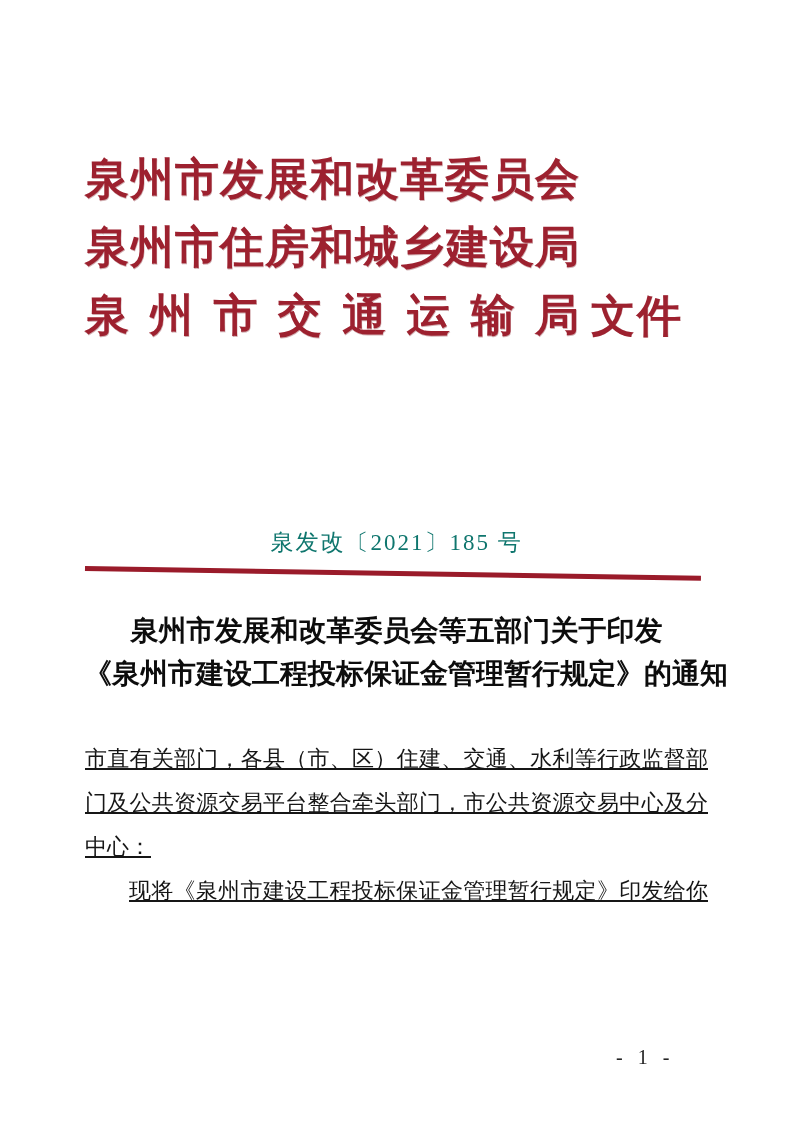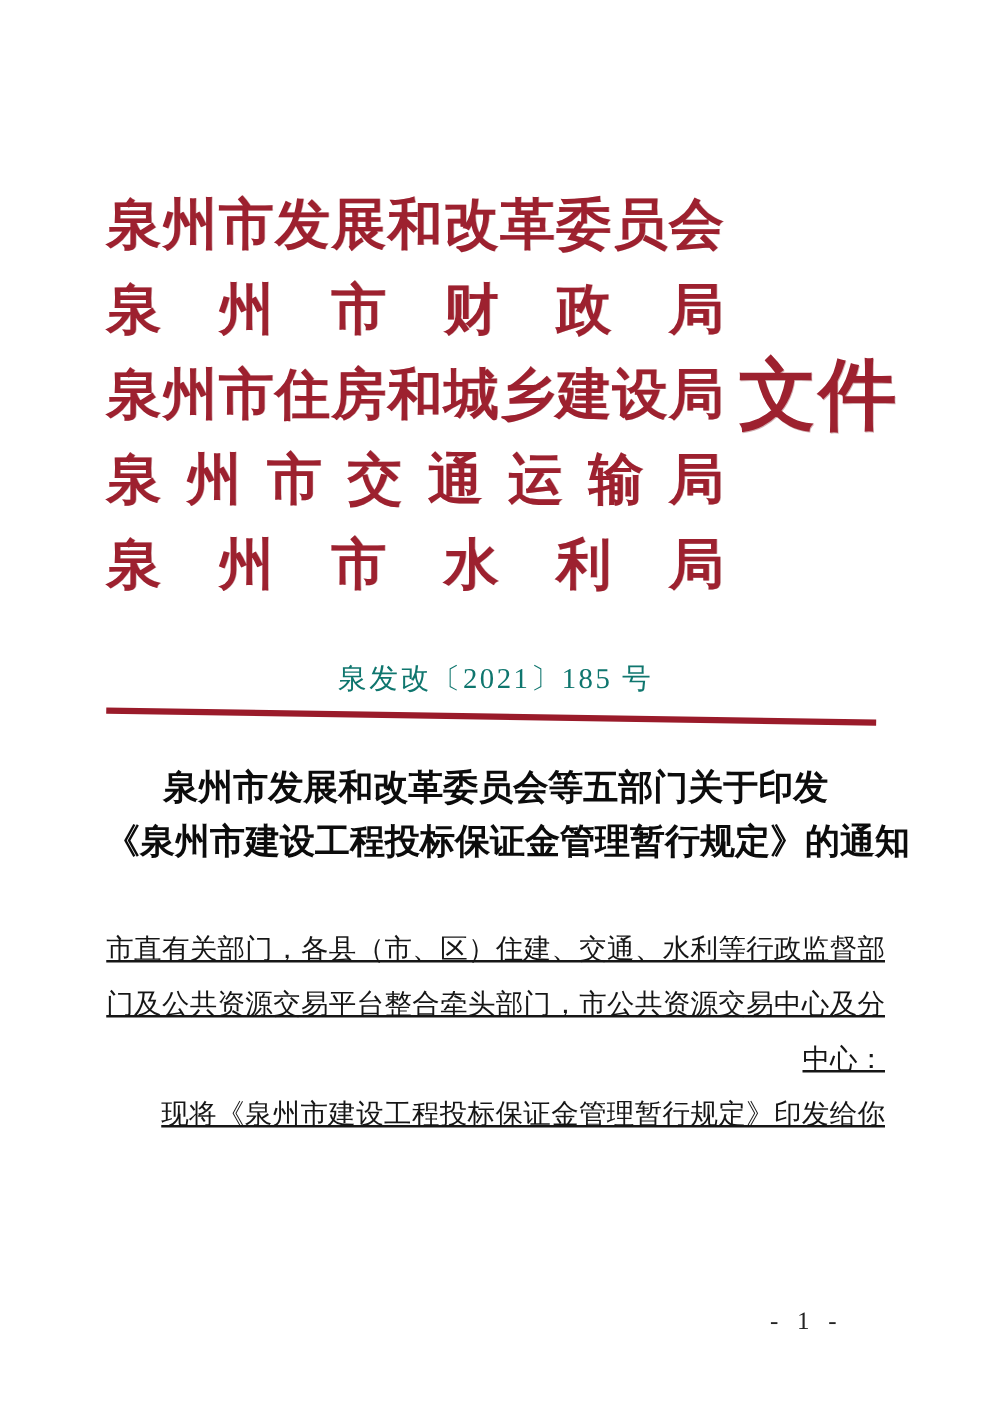--- a/index.html
+++ b/index.html
@@ -38,21 +38,21 @@
     text-align: justify;
     text-align-last: justify;
     -moz-text-align-last: justify;
     text-shadow: 0.5px 0.5px 0 rgba(120,20,30,0.35);
   }
   .doc-type {
     position: absolute;
     left: 506px;
     top: 50%;
     transform: translateY(-50%);
-    font-size: 62px;
+    font-size: 44px;
     font-weight: bold;
     color: #9D212F;
     letter-spacing: 2px;
     white-space: nowrap;
     text-shadow: 0.5px 0.5px 0 rgba(120,20,30,0.35);
   }
   
   .doc-number {
     position: absolute;
     top: 527px;
@@ -96,21 +96,21 @@
     position: absolute;
     top: 737px;
     left: 85px;
     width: 623px;
     font-size: 22px;
     line-height: 44px;
     color: #161616;
     text-decoration: underline;
   }
   .body-line {
-    text-align: right;
+    text-align: left;
   }
   .body-line.just {
     text-align: justify;
     text-align-last: justify;
     -moz-text-align-last: justify;
   }
   .body-line.indent {
     text-indent: 44px;
   }
   
@@ -125,24 +125,22 @@
   }
 </style>
 </head>
 <body>
 
 <div class="page">
 
   <div class="header">
     <div class="agency-col">
       <div class="agency">泉州市发展和改革委员会</div>
-      <div class="agency">泉州市财政局</div>
       <div class="agency">泉州市住房和城乡建设局</div>
       <div class="agency">泉州市交通运输局</div>
-      <div class="agency">泉州市水利局</div>
     </div>
     <div class="doc-type">文件</div>
   </div>
 
   <div class="doc-number">泉发改〔2021〕185 号</div>
 
   <div class="red-rule"></div>
 
   <div class="title">
     <div class="title-line">泉州市发展和改革委员会等五部门关于印发</div>

